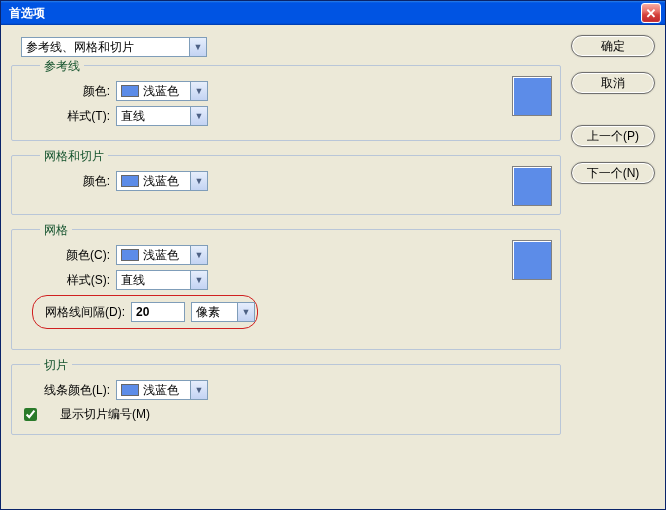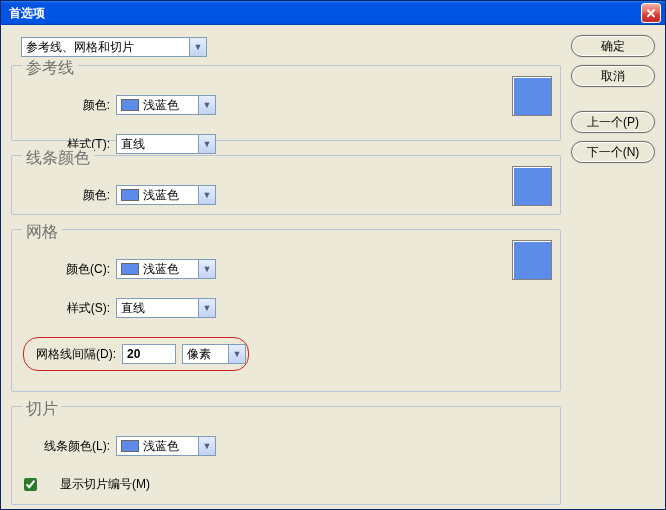--- a/index.html
+++ b/index.html
@@ -48,21 +48,21 @@
     flex: 1;
   }
   .right {
     width: 94px;
     padding-left: 10px;
   }
   .xp-btn {
     display: block;
     width: 84px;
     height: 22px;
-    margin-bottom: 8px;
+    margin-bottom: 15px;
     background: #ece9d8;
     border: 1px solid #707070;
     border-radius: 11px;
     font-size: 12px;
     cursor: pointer;
     box-shadow: 0 0 0 1px #fff inset, 0 0 0 1px rgba(0,0,0,.05);
   }
   .top-select-row {
     margin: 2px 0 8px 10px;
   }
@@ -83,48 +83,48 @@
   .combo .combo-arrow {
     width: 17px; height: 18px;
     background:#cdd8ee;
     background: linear-gradient(to bottom,#e6eefc,#c3d3f3);
     border-left: 1px solid #7f9db9;
     display: flex; align-items:center; justify-content:center;
     color:#4d6185; font-size:9px;
   }
   .combo.wide { width: 186px; }
   .combo.wide .combo-text { flex:1; }
-  .combo.small { width: 100px; }
+  .combo.small { width: 92px; }
   .combo.small .combo-text{ flex:1; }
   .combo.unit { width: 64px; }
   .combo.unit .combo-text{ flex:1; }
   .swatch {
     width: 18px; height: 12px;
     border: 1px solid #666;
     display:inline-block;
   }
   .fieldset {
     border: 1px solid #b9c6d8;
     border-radius: 2px;
     margin: 6px 0 14px 0;
     padding: 10px 8px 10px 8px;
     position: relative;
   }
   .fieldset .legend {
     position: absolute;
-    top: -8px; left: 10px;
+    top: -8px; left: 28px;
     background:#ece9d8;
     padding: 0 4px;
-    color:#737373;
-    font-size:16px;
+    color:#14532d;
+    font-size:12px;
   }
   .row {
     display: flex;
     align-items: center;
-    margin: 19px 0;
+    margin: 5px 0;
   }
   .row .lbl {
     width: 96px;
     text-align: right;
     padding-right: 6px;
     white-space: nowrap;
   }
   .bigswatch {
     width: 40px; height: 40px;
     border: 1px solid #808080;
@@ -189,21 +189,21 @@
           <span class="lbl">样式(T):</span>
           <div class="combo small">
             <span class="combo-text">直线</span>
             <span class="combo-arrow">▼</span>
           </div>
         </div>
         <div class="bigswatch"></div>
       </div>
 
       <div class="fieldset" style="height:60px;">
-        <span class="legend">线条颜色</span>
+        <span class="legend">网格和切片</span>
         <div class="row">
           <span class="lbl">颜色:</span>
           <div class="combo small">
             <span class="combo-text">
               <span class="swatch" style="background:#5c8ce8"></span>
               <span>浅蓝色</span>
             </span>
             <span class="combo-arrow">▼</span>
           </div>
         </div>
@@ -222,21 +222,21 @@
             <span class="combo-arrow">▼</span>
           </div>
         </div>
         <div class="row">
           <span class="lbl">样式(S):</span>
           <div class="combo small">
             <span class="combo-text">直线</span>
             <span class="combo-arrow">▼</span>
           </div>
         </div>
-        <div class="redbox" style="margin-left:3px;border-radius:15px;">
+        <div class="redbox" style="margin-left:12px;border-radius:15px;">
           <div class="row" style="margin:2px 0;">
             <span class="lbl">网格线间隔(D):</span>
             <input class="textin" value="20" style="">
             <span style="width:6px"></span>
             <div class="combo unit">
               <span class="combo-text">像素</span>
               <span class="combo-arrow">▼</span>
             </div>
           </div>
         </div>

